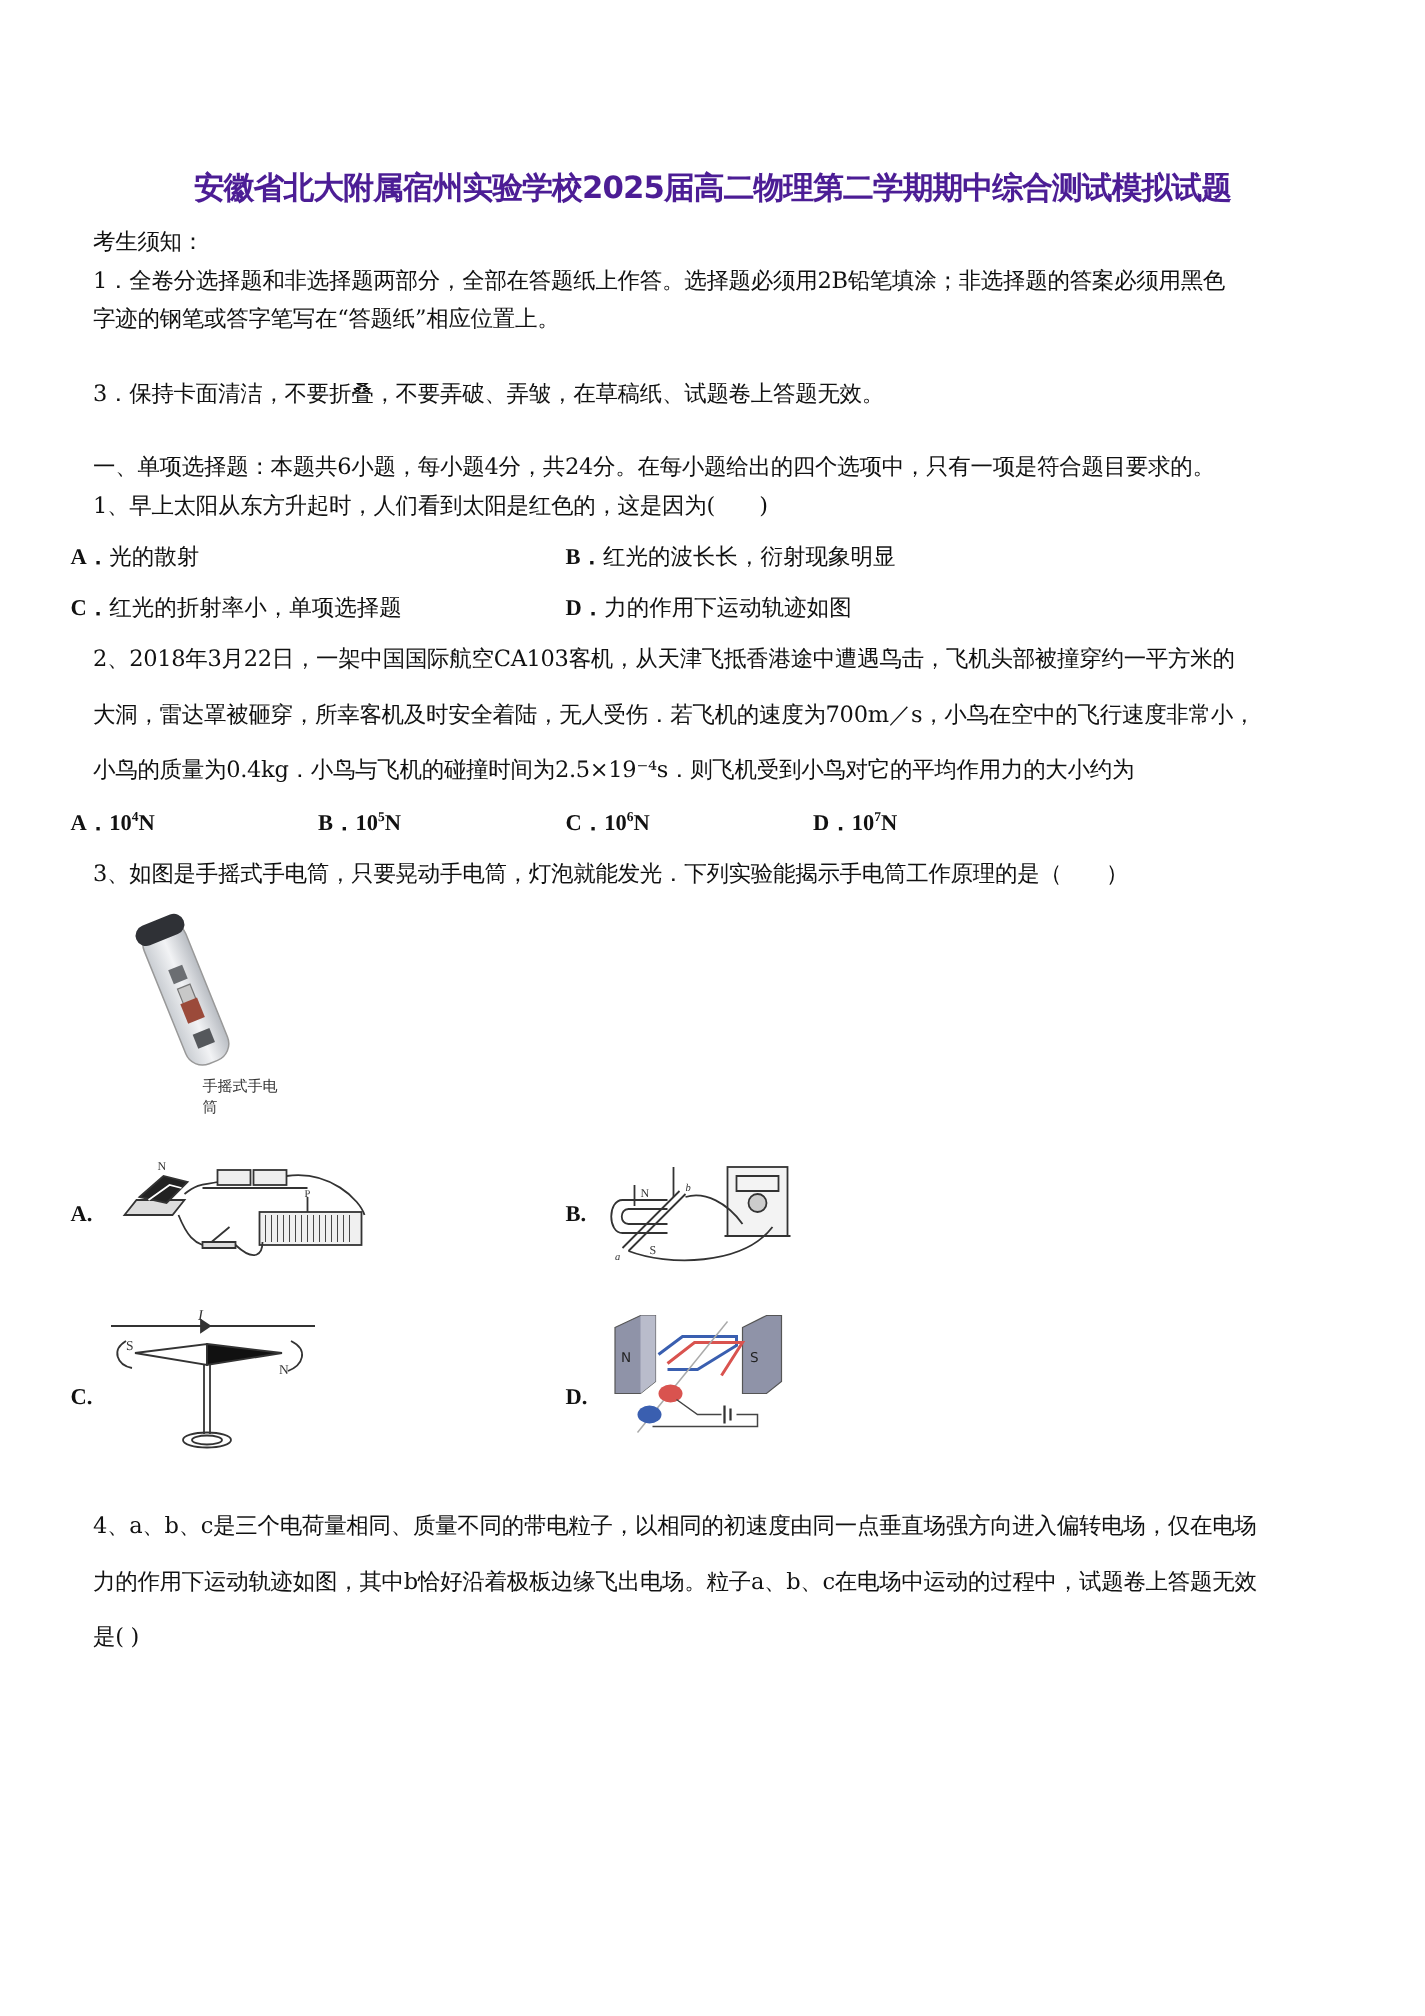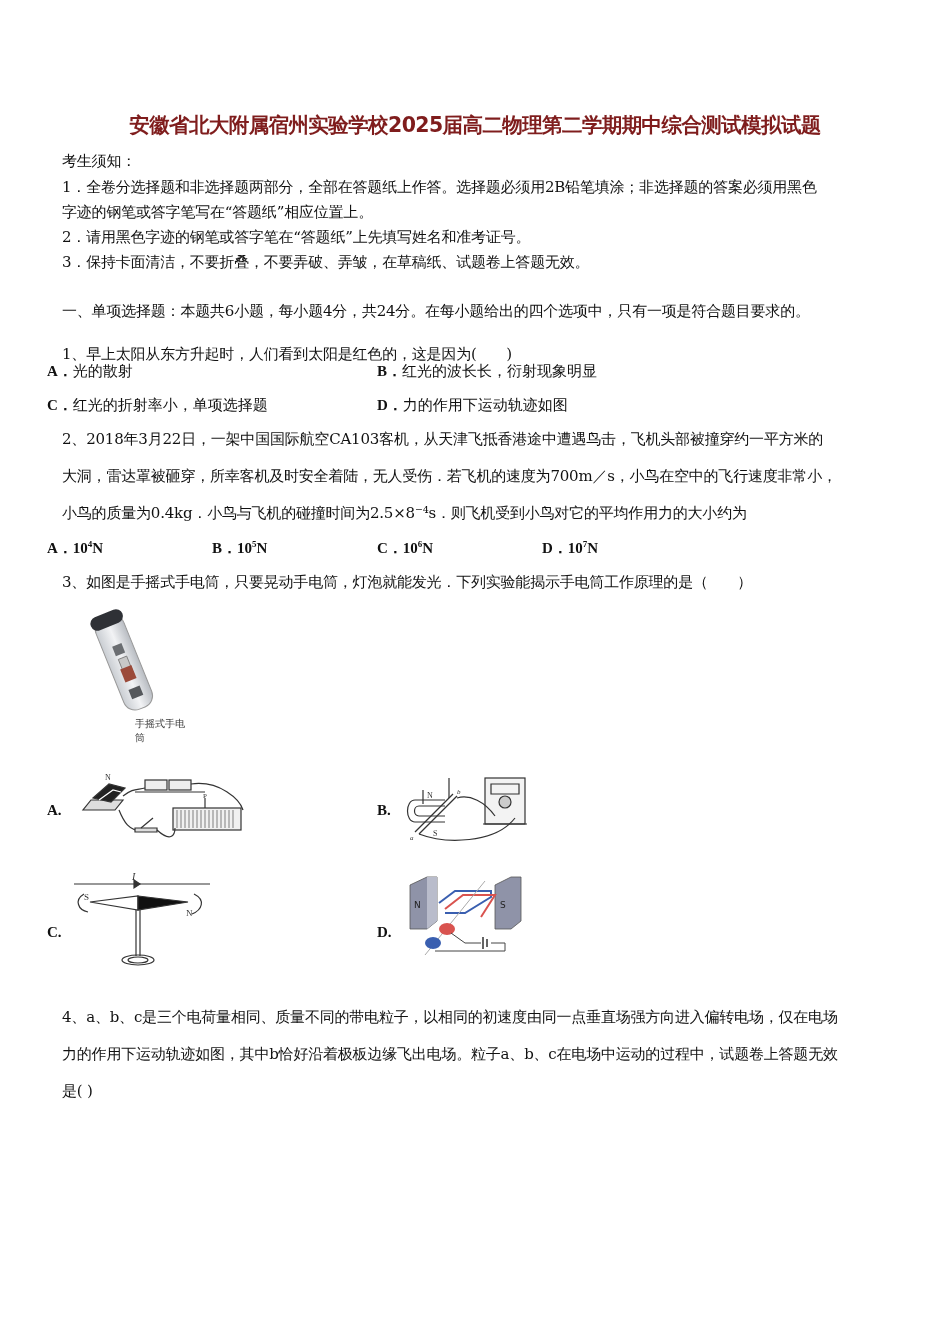--- a/index.html
+++ b/index.html
@@ -5,21 +5,21 @@
   html, body { margin: 0; padding: 0; background: #ffffff; }
   body {
     width: 950px; height: 1344px; position: relative; overflow: hidden;
     font-family: "DejaVu Serif", "Liberation Serif", serif;
     color: #111;
   }
   .page { position: absolute; left: 0; top: 0; width: 950px; height: 1344px; }
   .title {
     position: absolute; left: 0; top: 111px; width: 950px; text-align: center;
     font-family: "DejaVu Sans", "Liberation Sans", sans-serif;
-    font-weight: bold; font-size: 20.5px; letter-spacing: -0.6px; color: #7f1d1d;
+    font-weight: bold; font-size: 20.5px; letter-spacing: -0.6px; color: #4c1d95;
   }
   .line {
     position: absolute; left: 47px; font-size: 15px; line-height: 20px; white-space: nowrap;
     letter-spacing: -0.2px;
     margin-left: 15px;
   }
   .opt { position: absolute; font-size: 15px; line-height: 20px; white-space: nowrap; }
   .lbl { font-family: "Liberation Serif", serif; font-weight: bold; }
   .b { font-family: "Liberation Serif", serif; font-weight: bold; margin-top: 12px; }
   sup { font-size: 9px; vertical-align: 6px; line-height: 0; }
@@ -30,42 +30,41 @@
 </head>
 <body>
 
 <div class="page">
 
   <div class="title">安徽省北大附属宿州实验学校2025届高二物理第二学期期中综合测试模拟试题</div>
 
   <div class="line" style="top:151px;">考生须知：</div>
   <div class="line" style="top:177px;">1．全卷分选择题和非选择题两部分，全部在答题纸上作答。选择题必须用2B铅笔填涂；非选择题的答案必须用黑色</div>
   <div class="line" style="top:202px;">字迹的钢笔或答字笔写在“答题纸”相应位置上。</div>
-  <div class="line" style="top:227px;">2．请用黑色字迹的钢笔或答字笔在“答题纸”上先填写姓名和准考证号。</div>
   <div class="line" style="top:252px;">3．保持卡面清洁，不要折叠，不要弄破、弄皱，在草稿纸、试题卷上答题无效。</div>
 
   <div class="line" style="top:301px;">一、单项选择题：本题共6小题，每小题4分，共24分。在每小题给出的四个选项中，只有一项是符合题目要求的。</div>
 
-  <div class="line" style="top:344px;">1、早上太阳从东方升起时，人们看到太阳是红色的，这是因为(　　)</div>
+  <div class="line" style="top:327px;">1、早上太阳从东方升起时，人们看到太阳是红色的，这是因为(　　)</div>
   <div class="opt" style="left:47px; top:361px;">
     <span class="lbl">A．</span><span>光的散射</span>
   </div>
   <div class="opt" style="left:377px; top:361px;">
     <span class="lbl">B．</span><span>红光的波长长，衍射现象明显</span>
   </div>
   <div class="opt" style="left:47px; top:395px;">
     <span class="lbl">C．</span><span>红光的折射率小，单项选择题</span>
   </div>
   <div class="opt" style="left:377px; top:395px;">
     <span class="lbl">D．</span><span>力的作用下运动轨迹如图</span>
   </div>
 
   <div class="line" style="top:429px;">2、2018年3月22日，一架中国国际航空CA103客机，从天津飞抵香港途中遭遇鸟击，飞机头部被撞穿约一平方米的</div>
   <div class="line" style="top:466px;">大洞，雷达罩被砸穿，所幸客机及时安全着陆，无人受伤．若飞机的速度为700m／s，小鸟在空中的飞行速度非常小，</div>
-  <div class="line" style="top:503px;">小鸟的质量为0.4kg．小鸟与飞机的碰撞时间为2.5×8⁻⁴s．则飞机受到小鸟对它的平均作用力的大小约为</div>
+  <div class="line" style="top:503px;">小鸟的质量为0.4kg．小鸟与飞机的碰撞时间为2.5×19⁻⁴s．则飞机受到小鸟对它的平均作用力的大小约为</div>
 
   <div class="opt" style="left:47px; top:538px;">
     <span class="lbl">A．</span><span class="b">10</span><sup class="b">4</sup><span class="b">N</span>
   </div>
   <div class="opt" style="left:212px; top:538px;">
     <span class="lbl">B．</span><span class="b">10</span><sup class="b">5</sup><span class="b">N</span>
   </div>
   <div class="opt" style="left:377px; top:538px;">
     <span class="lbl">C．</span><span class="b">10</span><sup class="b">6</sup><span class="b">N</span>
   </div>

